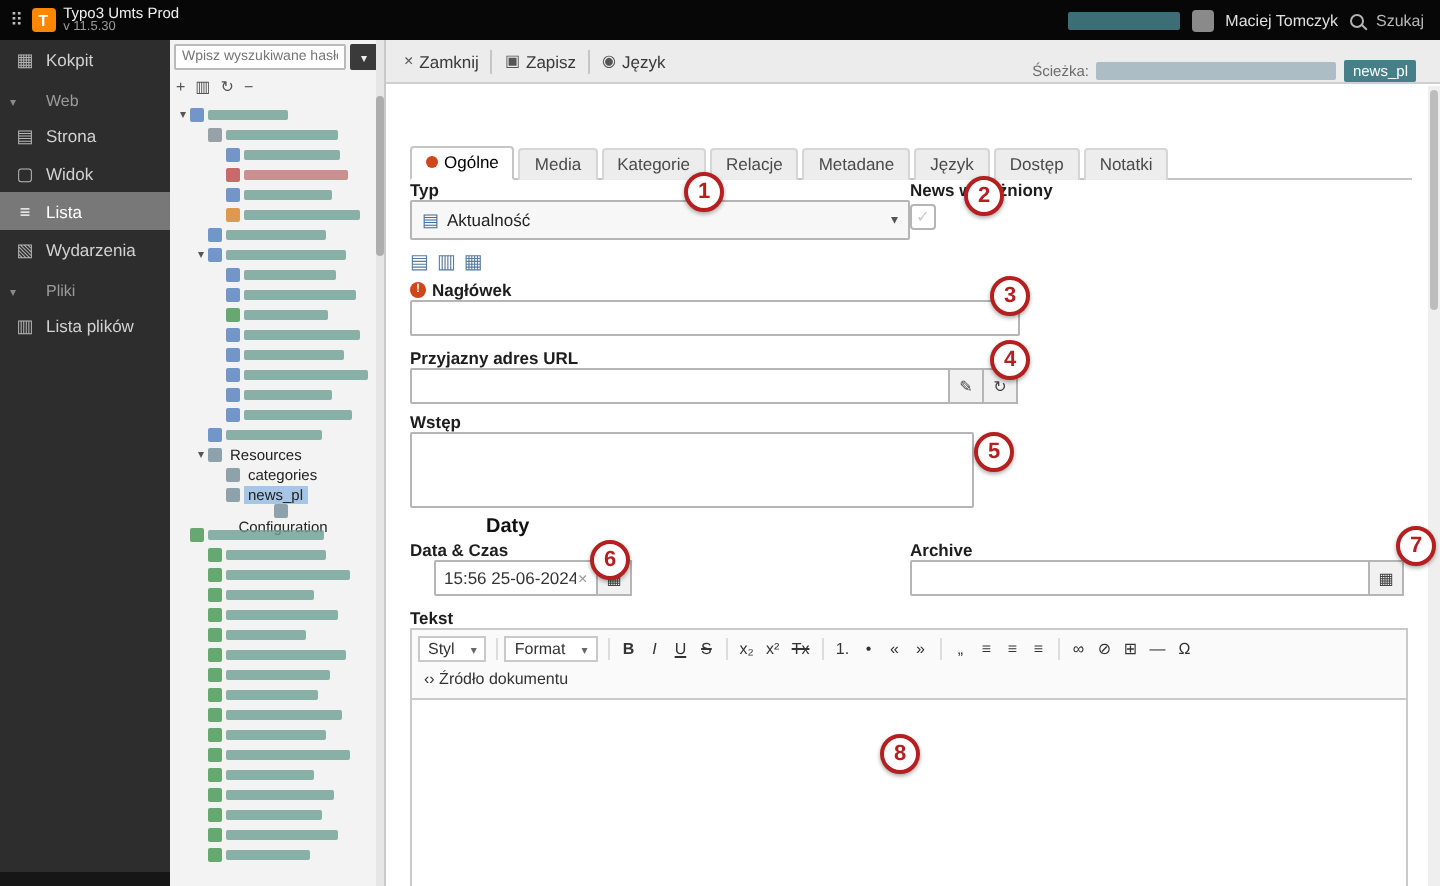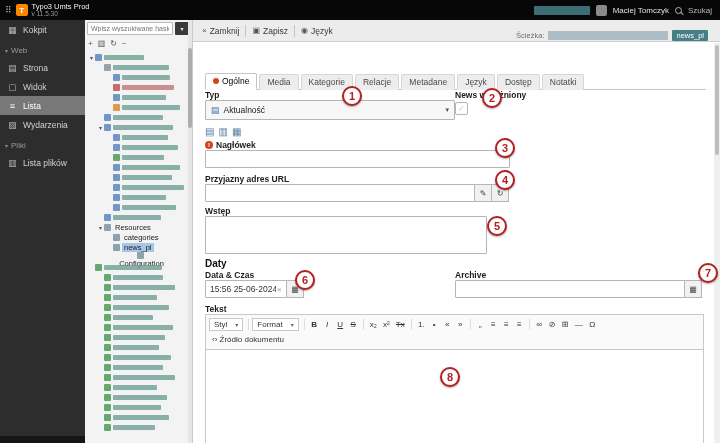--- a/index.html
+++ b/index.html
@@ -23,21 +23,21 @@
   .search-icon { width:7px; height:7px; border:1px solid #b3b3b3; border-radius:50%; position:relative; display:inline-block; cursor:pointer; }
   .search-icon::after { content:""; position:absolute; width:4px; height:1px; background:#b3b3b3; right:-3px; bottom:-1px; transform:rotate(45deg); }
   .search-label { font-size:8px; color:#b9b9b9; cursor:pointer; }
 
   
   .modulemenu { position:absolute; left:0; top:20px; width:85px; bottom:0; background:#2d2d2d; z-index:20; }
   .mm-item { display:flex; align-items:center; gap:5px; height:19px; padding-left:7px; color:#d2d2d2; font-size:8.5px; cursor:pointer; }
   .mm-item.active { background:#787878; color:#fff; }
   .mm-icon { width:11px; font-size:9px; color:#b5b5b5; text-align:center; }
   .mm-item.active .mm-icon { color:#fff; }
-  .mm-section { display:flex; align-items:center; gap:3px; height:15px; padding-left:5px; color:#9b9b9b; font-size:8px; margin-top:4px; cursor:pointer; }
+  .mm-section { display:flex; align-items:center; gap:15px; height:15px; padding-left:5px; color:#9b9b9b; font-size:8px; margin-top:4px; cursor:pointer; }
   .mm-chev { font-size:6px; color:#8a8a8a; }
   .mm-footer { position:absolute; left:0; right:0; bottom:0; height:7px; background:#161616; }
 
   
   .pagetree { position:absolute; left:85px; top:20px; width:108px; bottom:0; background:#f3f3f3; border-right:1px solid #c9c9c9; z-index:10; }
   .tree-search { position:absolute; left:2px; top:2px; width:86px; height:13px; font-size:7px; padding:0 3px; border:1px solid #b9b9b9; border-radius:1px; background:#fff; color:#444; font-family:"Liberation Sans", sans-serif; }
   .tree-filter { position:absolute; right:3px; top:2px; width:14px; height:13px; background:#3a3a3a; color:#eee; font-size:6px; display:flex; align-items:center; justify-content:center; border-radius:1px; cursor:pointer; }
   .tree-toolbar { position:absolute; left:3px; top:18px; height:12px; display:flex; gap:5px; align-items:center; }
   .ttool { font-size:8px; color:#555; cursor:pointer; line-height:10px; }
   .tree-rows { position:absolute; left:1px; right:5px; top:32px; bottom:1px; overflow:hidden; }
@@ -80,21 +80,21 @@
   .tselect { position:absolute; height:20px; border:1px solid #b5b5b5; background:#f7f7f7; border-radius:1px; display:flex; align-items:center; padding:0 5px; gap:4px; font-size:8.5px; color:#222; cursor:pointer; }
   .tselect .caret { margin-left:auto; font-size:7px; color:#555; }
   .sel-ic { color:#3f6fa5; font-size:9px; }
   .checkbox { position:absolute; width:13px; height:13px; border:1px solid #b5b5b5; background:#fff; border-radius:2px; cursor:pointer; color:#c9c9c9; font-size:8px; display:flex; align-items:center; justify-content:center; }
   .wizard-icons { position:absolute; display:flex; gap:4px; }
   .wiz { font-size:10px; color:#597ca3; cursor:pointer; line-height:11px; }
   .grp { position:absolute; display:flex; }
   .grp .gin { height:18px; border:1px solid #b5b5b5; background:#fff; font-size:8.5px; padding:0 10px 0 4px; color:#333; border-radius:1px 0 0 1px; font-family:"Liberation Sans", sans-serif; }
   .gbtn { width:17px; height:18px; border:1px solid #b5b5b5; border-left:none; background:#f1f1f1; font-size:8px; color:#444; display:flex; align-items:center; justify-content:center; cursor:pointer; }
   .clear-x { position:absolute; font-size:8px; color:#999; cursor:pointer; }
-  .section-h { position:absolute; font-size:10px; font-weight:bold; color:#111; }
+  .section-h { position:absolute; font-size:10px; font-weight:bold; color:#111;margin-left:38px; }
 
   .rte { position:absolute; left:0; top:270px; width:499px; }
   .rte-toolbar { border:1px solid #c9c9c9; background:#fafafa; padding:2px 3px; }
   .rte-row { display:flex; align-items:center; height:15px; }
   .rbtn { height:13px; min-width:13px; padding:0 3px; font-size:8px; color:#333; display:inline-flex; align-items:center; justify-content:center; cursor:pointer; border-radius:2px; }
   .rbtn.b { font-weight:bold; } .rbtn.i { font-style:italic; }
   .rbtn.u { text-decoration:underline; } .rbtn.s { text-decoration:line-through; }
   .rdd { height:13px; border:1px solid #c9c9c9; background:#fff; display:inline-flex; align-items:center; gap:8px; padding:0 4px; font-size:8px; color:#333; cursor:pointer; margin-right:2px; }
   .rdd .caret { font-size:6px; color:#666; }
   .rsep { width:1px; height:11px; background:#ddd; margin:0 3px; }
@@ -465,21 +465,21 @@
 
       <div class="flabel" style="left:0;top:162px;">
         <span>Wstęp</span>
       </div>
       <textarea class="tinput" style="left: 0px; top: 172px; width: 282px; height: 38px; resize: none;"></textarea>
 
       <div class="section-h" style="left:0;top:214px;">Daty</div>
       <div class="flabel" style="left:0;top:226px;">
         <span>Data &amp; Czas</span>
       </div>
-      <div class="grp" style="left:0;top:236px;">
+      <div class="grp" style="left:12px;top:236px;">
         <input class="gin" style="width: 82px;" value="15:56 25-06-2024">
         <span class="clear-x" style="left:72px;top:5px;">×</span>
         <span class="gbtn">▦</span>
       </div>
 
       <div class="flabel" style="left:250px;top:226px;">
         <span>Archive</span>
       </div>
       <div class="grp" style="left:250px;top:236px;">
         <input class="gin" style="width: 230px;" value="">

